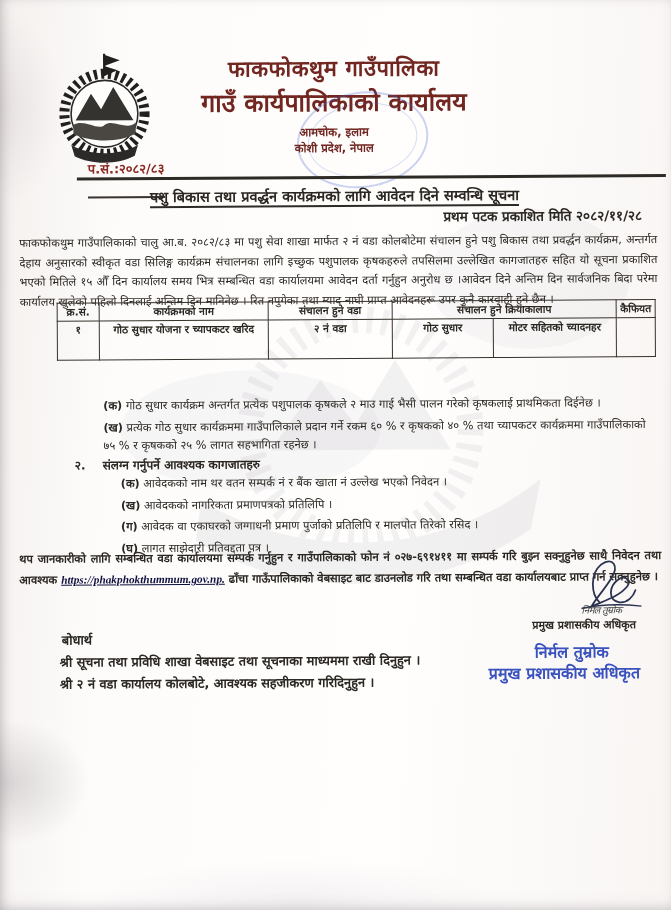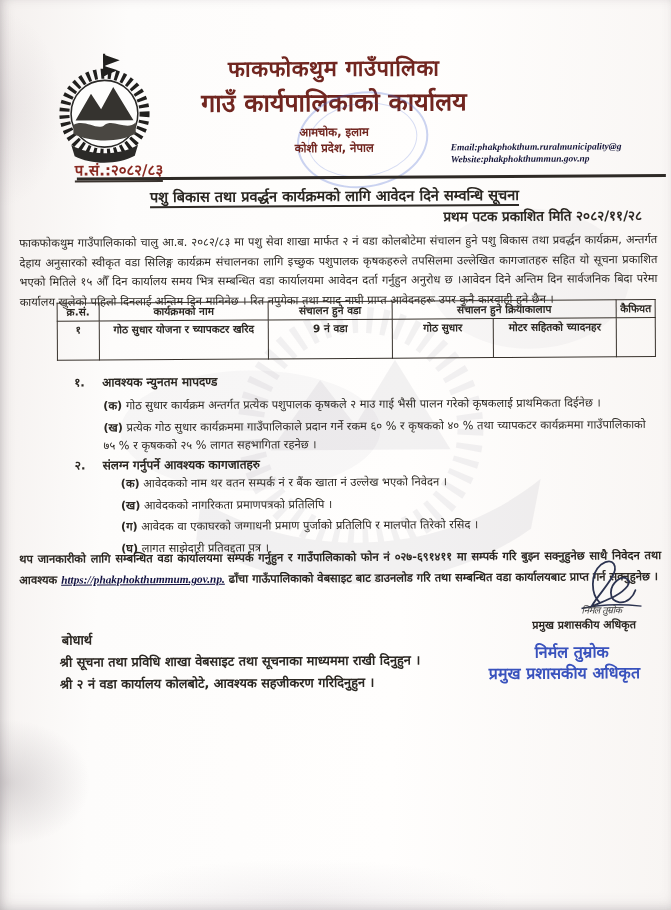--- a/index.html
+++ b/index.html
@@ -24,21 +24,21 @@
   .emblem{left:50px;top:50px;width:112px;height:118px;}
   .muni-title{left:0;right:0;top:52px;font-size:22px;letter-spacing:.5px;}
   .office-title{left:0;right:0;top:84px;font-size:25px;}
   .addr1{left:0;right:0;top:124px;font-size:11.5px;}
   .addr2{left:0;right:0;top:140px;font-size:11.5px;}
   .blue-stamp{left:298px;top:92px;width:128px;height:92px;border:2px solid rgba(70,100,210,.28);
     border-radius:50%;transform:rotate(-8deg);}
   .blue-stamp .inner{position:absolute;inset:9px;border:1px solid rgba(70,100,210,.22);border-radius:50%;}
   .contact{left:452px;top:143px;font-family:"Liberation Serif","DejaVu Serif",serif;
     font-style:italic;font-weight:bold;font-size:9.5px;line-height:1.25;color:#16163a;white-space:nowrap;}
-  .ref{left:76px;top:158px;font-size:15px;font-weight:bold;color:#8a2a22;border-bottom:2px solid #3a332e;padding-bottom:1px;}
+  .ref{left:89px;top:158px;font-size:13px;font-weight:bold;color:#8a2a22;border-bottom:2px solid #3a332e;padding-bottom:19px;}
   .toprule{left:78px;top:176px;width:589px;height:2.5px;background:#2e2a26;}
 
   
   .subject{left:0;right:0;top:185px;font-size:14.5px;font-weight:bold;}
   .subject span{border-bottom:2px solid #2e2a26;padding-bottom:1px;}
   .published{right:28px;top:208px;font-size:13.5px;font-weight:bold;}
   .bodypara{left:20px;top:232px;width:638px;font-size:11.3px;line-height:1.74;
     text-align:justify;font-weight:500;}
 
   
@@ -108,24 +108,20 @@
     <path d="M20 84 C36 94 64 94 80 84 L77 94 C62 102 38 102 23 94 Z" fill="#2b2a28"></path>
   </svg>
 
   <div class="abs center muni-title maroon bold">फाकफोकथुम गाउँपालिका</div>
   <div class="abs center office-title maroon bold">गाउँ कार्यपालिकाको कार्यालय</div>
   <div class="abs blue-stamp">
         <span class="inner"></span>
       </div>
   <div class="abs center addr1 maroon bold">आमचोक, इलाम</div>
   <div class="abs center addr2 maroon bold">कोशी प्रदेश, नेपाल</div>
-  <div class="abs contact">
-    <div>Email:phakphokthum.ruralmunicipality@g</div>
-    <div>Website:phakphokthummun.gov.np</div>
-  </div>
   <div class="abs ref">प.सं.:२०८२/८३</div>
   <div class="abs toprule"></div>
 
   <div class="abs center subject">
     <span>पशु बिकास तथा प्रवर्द्धन कार्यक्रमको लागि आवेदन दिने सम्वन्धि सूचना</span>
   </div>
   <div class="abs published">प्रथम पटक प्रकाशित मिति २०८२/११/२८</div>
 
   <div class="abs bodypara">फाकफोकथुम गाउँपालिकाको चालु आ.ब. २०८२/८३  मा पशु सेवा शाखा मार्फत २ नं वडा कोलबोटेमा  संचालन हुने पशु बिकास तथा प्रवर्द्धन कार्यक्रम, अन्तर्गत देहाय अनुसारको स्वीकृत वडा सिलिङ्ग कार्यक्रम संचालनका लागि इच्छुक पशुपालक कृषकहरुले तपसिलमा उल्लेखित कागजातहरु  सहित यो सूचना प्रकाशित भएको मितिले १५ औँ  दिन कार्यालय समय  भित्र सम्बन्धित वडा कार्यालयमा आवेदन दर्ता गर्नुहुन अनुरोध छ ।आवेदन दिने अन्तिम दिन सार्वजनिक बिदा परेमा कार्यालय खुलेको पहिलो दिनलाई अन्तिम दिन मानिनेछ । रित नपुगेका तथा म्याद नाघी प्राप्त आवेदनहरू उपर कुनै कारवाही हुने छैन ।</div>
 
@@ -142,31 +138,28 @@
           <tr>
       <th>क्र.सं.</th>
       <th>कार्यक्रमको नाम</th>
       <th>संचालन हुने वडा</th>
       <th colspan="2">संचालन हुने क्रियाकालाप</th>
       <th>कैफियत</th>
     </tr>
     <tr>
       <td>१</td>
       <td>गोठ सुधार योजना र च्यापकटर खरिद</td>
-      <td>9 नं वडा</td>
+      <td>२ नं वडा</td>
       <td>गोठ सुधार</td>
       <td>मोटर सहितको च्यादनहर</td>
       <td></td>
     </tr>
   </tbody>
       </table>
 
-  <div class="abs sec-head sec1">
-    <span class="sec-num">१.</span><span>आवश्यक न्युनतम मापदण्ड</span>
-  </div>
   <div class="abs item it-1a">
     <span class="lbl">(क)</span> <span>गोठ सुधार कार्यक्रम अन्तर्गत प्रत्येक पशुपालक कृषकले २ माउ गाई भैसी  पालन गरेको कृषकलाई प्राथमिकता दिईनेछ ।</span>
   </div>
   <div class="abs item it-1b">
     <span class="lbl">(ख)</span> <span>प्रत्येक गोठ सुधार कार्यक्रममा गाउँपालिकाले प्रदान गर्ने रकम ६० % र  कृषकको ४० %  तथा च्यापकटर कार्यक्रममा गाउँपालिकाको ७५ % र कृषकको २५ % लागत सहभागिता रहनेछ ।</span>
   </div>
 
   <div class="abs sec-head sec2">
     <span class="sec-num">२.</span><span>संलग्न गर्नुपर्ने आवश्यक कागजातहरु</span>
   </div>

